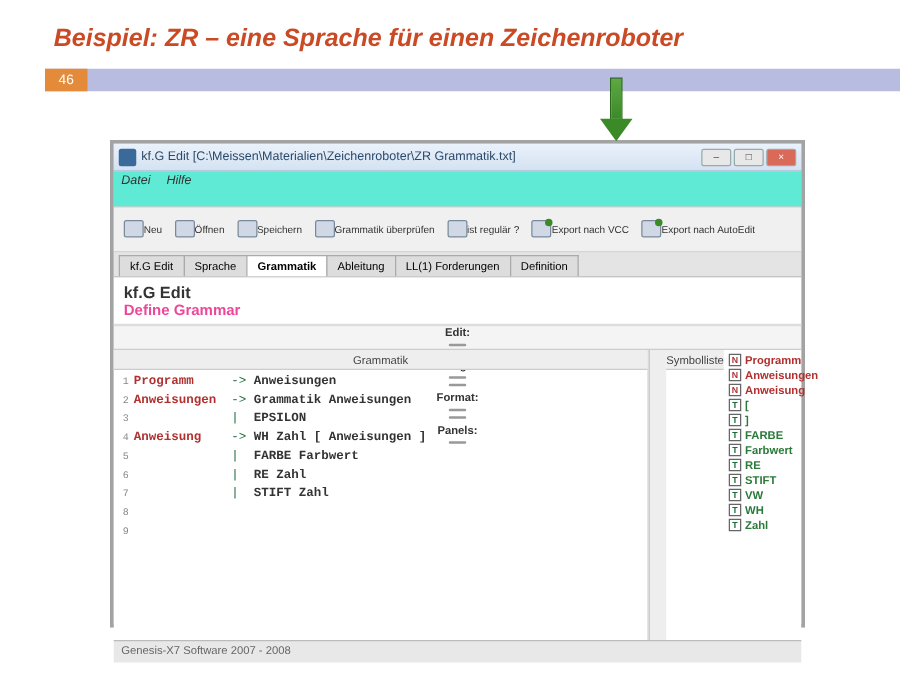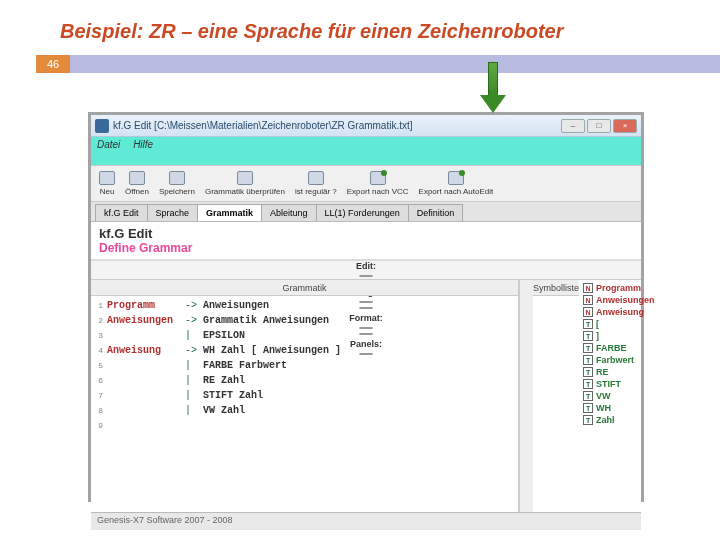--- a/index.html
+++ b/index.html
@@ -1,33 +1,33 @@
 <!DOCTYPE html>
 <html><head>
 <meta charset="utf-8">
 <style>
   * { box-sizing: border-box; margin: 0; padding: 0; }
   body { width: 720px; height: 540px; font-family: Arial, sans-serif; background: #fff; position: relative; }
-  .slide-title { color: #c94a24; font-size: 20px; font-weight: bold; font-style: italic; padding: 20px 0 12px 60px; }
+  .slide-title { color: #c94a24; font-size: 20px; font-weight: bold; font-style: italic; padding: 20px 0 12px 43px; }
   .page-bar { height: 18px; background: #b8bce0; display: flex; margin-left: 36px; }
   .page-num { width: 34px; height: 18px; background: #e38b3a; color: #fff; font-size: 11px; text-align: center; line-height: 18px; }
   .arrow { position: absolute; left: 480px; top: 62px; width: 26px; height: 50px; z-index: 10; }
   .arrow .shaft { position: absolute; left: 8px; top: 0; width: 10px; height: 34px; background: linear-gradient(#5fa843,#3a8a28); border: 1px solid #2a6a1a; }
   .arrow .head { position: absolute; left: 0; top: 33px; width: 0; height: 0; border-left: 13px solid transparent; border-right: 13px solid transparent; border-top: 18px solid #3a8a28; }
   .app { position: absolute; left: 88px; top: 112px; width: 556px; height: 390px; border: 3px solid #a3a3a3; background: #ebebeb; font-family: Tahoma, sans-serif; font-size: 10px; }
   .titlebar { height: 22px; background: linear-gradient(#eaf2fb,#d4e2f2); border-bottom: 1px solid #b8c8dc; display: flex; align-items: center; padding: 0 4px; }
   .titlebar .icon { width: 14px; height: 14px; background: #3a6a9a; border-radius: 2px; margin-right: 4px; }
   .titlebar .ttxt { flex: 1; color: #2a4a6a; font-size: 10px; overflow: hidden; white-space: nowrap; }
   .winbtns { display: flex; gap: 2px; }
   .winbtn { width: 24px; height: 14px; border: 1px solid #9aa; background: #e8e8e8; border-radius: 2px; font-size: 8px; text-align: center; line-height: 12px; color: #444; }
   .winbtn.close { background: #d96a5a; color: #fff; }
   .menubar { height: 29px; background: #5eead4; border-bottom: 1px solid #ccc; padding: 2px 6px; font-size: 10px; color: #333; font-style: italic; }
   .menubar span { margin-right: 10px; cursor: default; }
   .toolbar { height: 36px; background: #f0f0f0; border-bottom: 1px solid #ccc; display: flex; align-items: center; padding: 0 4px; gap: 2px; }
-  .tbtn { display: flex; flex-direction: column; align-items: center; padding: 2px 4px; font-size: 8px; color: #333; cursor: default; }
+  .tbtn { display: flex; flex-direction: row; align-items: center; padding: 2px 4px; font-size: 8px; color: #333; cursor: default; }
   .tbtn .ic { width: 16px; height: 14px; background: #cfd8e4; border: 1px solid #7a8a9a; border-radius: 2px; margin-bottom: 2px; position: relative; }
   .tbtn .ic.green::after { content:""; position:absolute; right:-2px; top:-2px; width:6px; height:6px; background:#3a8a28; border-radius:50%; }
   .tabrow { height: 20px; background: #e4e4e4; border-bottom: 1px solid #bbb; display: flex; align-items: flex-end; padding-left: 4px; font-size: 9px; }
   .tab { padding: 3px 8px; border: 1px solid #aaa; border-bottom: none; background: #ddd; margin-right: -1px; cursor: default; }
   .tab.active { background: #fff; font-weight: bold; }
   .subheader { padding: 4px 8px; background: #fff; border-bottom: 1px solid #ddd; }
   .subheader .brand { font-size: 13px; font-weight: bold; color: #333; }
   .subheader .define { font-size: 12px; font-weight: bold; color: #ec4899; }
   .editbar { height: 20px; background: #f4f4f4; border-top: 1px solid #ddd; border-bottom: 1px solid #ccc; display: flex; align-items: center; padding: 0 6px; font-size: 9px; color: #333; gap: 4px; flex-direction: column; }
   .editbar .lbl { font-weight: bold; }
@@ -162,21 +162,20 @@
           <div class="gline">
             <div class="gnum">6</div>
             <div class="gtxt">             <span class="arw">| </span> <span class="tk">RE Zahl</span></div>
           </div>
           <div class="gline">
             <div class="gnum">7</div>
             <div class="gtxt">             <span class="arw">| </span> <span class="tk">STIFT Zahl</span></div>
           </div>
           <div class="gline">
             <div class="gnum">8</div>
-            <div class="gtxt">             <span class="arw">| </span> <span class="tk">VW Zahl</span></div>
           </div>
           <div class="gline">
             <div class="gnum">9</div>
             <div class="gtxt">            <span class="tk"></span></div>
           </div>
         </div>
     </div>
     <div class="scrollv"></div>
     <div class="sym-col">
       <div class="col-head">Symbolliste</div>

